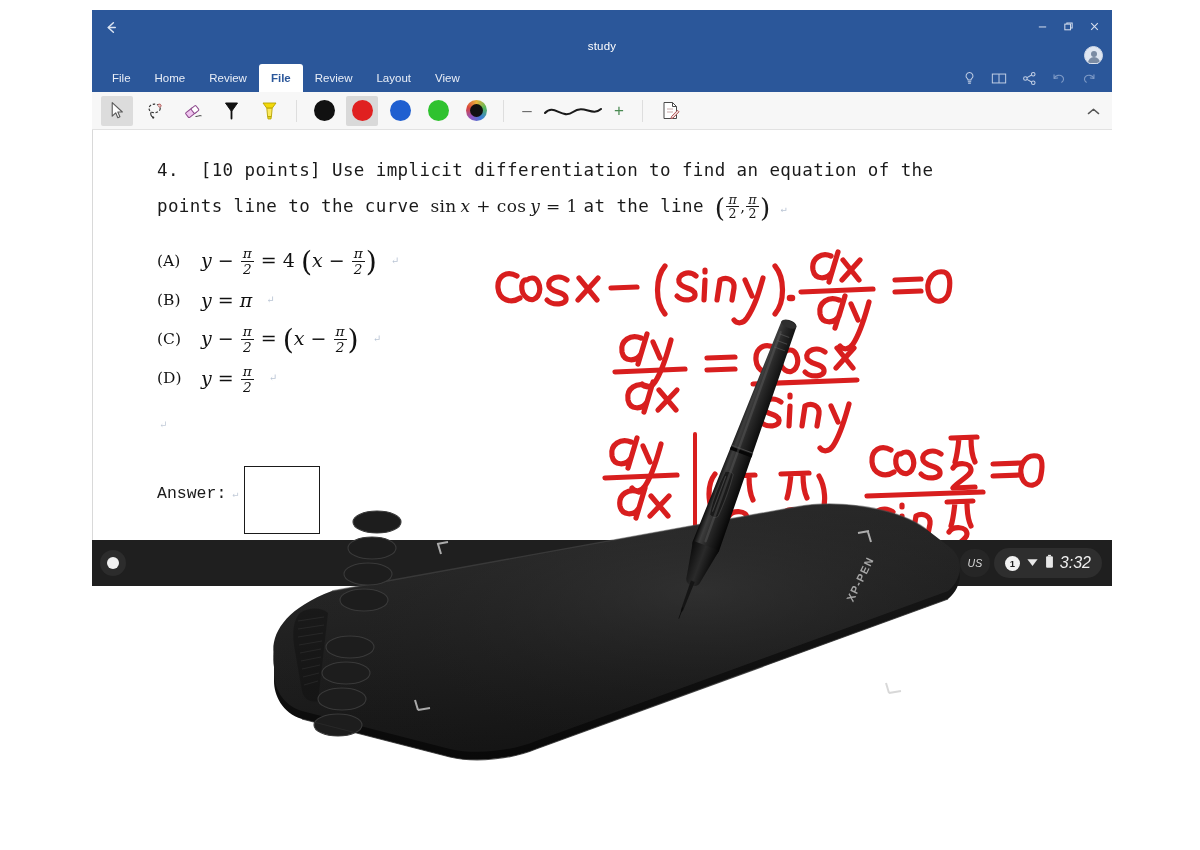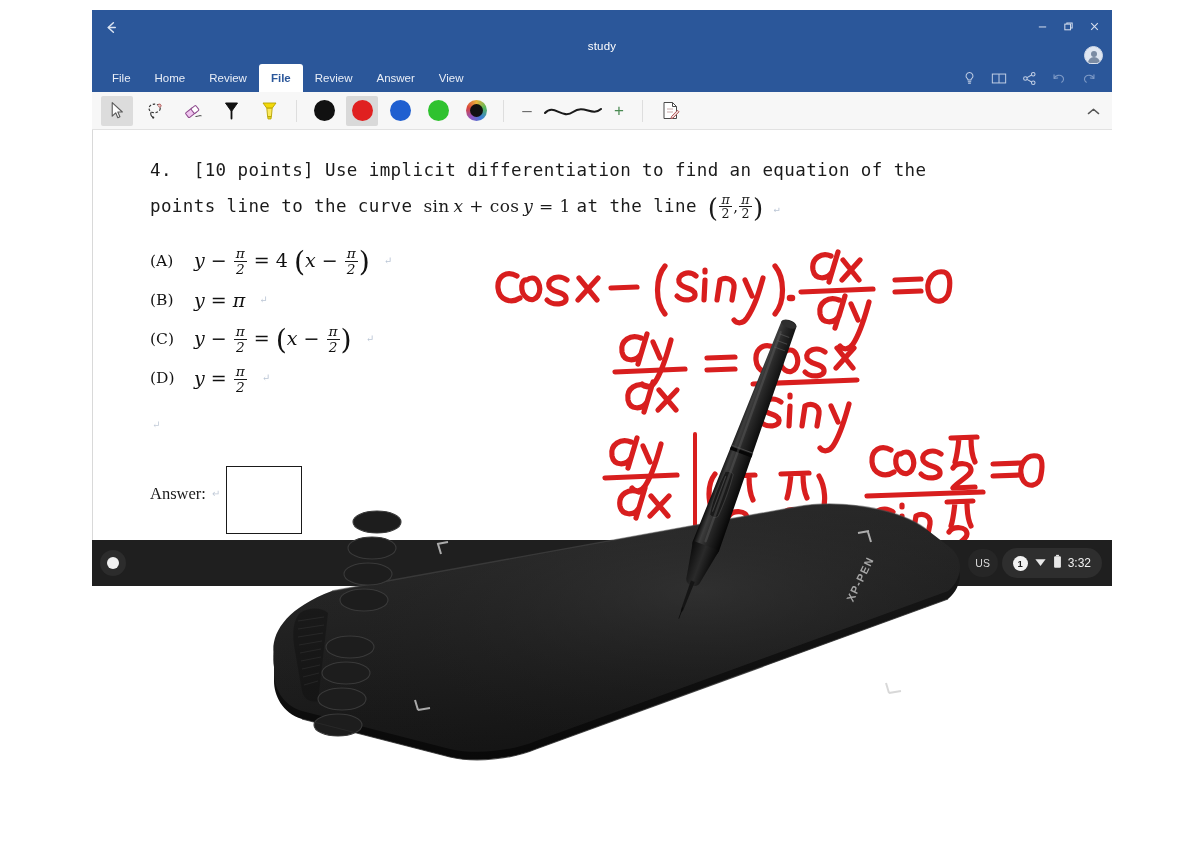--- a/index.html
+++ b/index.html
@@ -109,21 +109,21 @@
     display: flex; align-items: center; justify-content: center;
     color: #555; font-size: 12px; cursor: pointer;
   }
 
   
   .docarea {
     position: relative; height: 410px; background: #ffffff;
     border-left: 1px solid #d9d9d9; overflow: hidden;
   }
   .doc-text {
-    position: absolute; left: 57px; top: 22px; width: 840px;
+    position: absolute; left: 64px; top: 22px; width: 840px;
     font-family: "DejaVu Serif", serif;
     color: #1a1a1a;
   }
   .qline {
     font-size: 17.5px; line-height: 36px; letter-spacing: .4px;
     font-family: "DejaVu Sans Mono", monospace;
     white-space: nowrap;
   }
   .math { font-family: "DejaVu Serif", serif; font-style: italic; text-align: center; }
   .mathup { font-family: "DejaVu Serif", serif; font-style: normal; }
@@ -140,21 +140,21 @@
   .choice {
     display: flex; align-items: center; gap: 10px;
     font-size: 16px; line-height: 38px; color: #111;
   }
   .choice .lab { font-size: 15.5px; min-width: 34px; }
   .choice .expr { font-size: 19px; font-style: italic; }
   .pilcrow { color: #b9c4d4; font-size: 10px; margin-left: 4px; font-style: normal; }
 
   .answer-row {
     margin-top: 36px; display: flex; align-items: flex-start; gap: 6px;
-    font-family: Liberation Serif, serif; font-size: 16.5px; color: #1a1a1a;
+    font-family: Liberation Mono, monospace; font-size: 16.5px; color: #1a1a1a;
   }
   .answer-row .lbl { padding-top: 18px; }
   .answer-box {
     width: 76px; height: 68px; border: 1.6px solid #1a1a1a; background: #fff;
   }
   .stray-pilcrow { color: #c3ccd9; font-size: 10px; }
 
   
   .ink {
     position: absolute; color: #d81e1e;
@@ -173,31 +173,31 @@
     background: #2c2c2c; display: flex; align-items: center; justify-content: center;
     cursor: pointer;
   }
   .launcher i { width: 12px; height: 12px; border-radius: 50%; background: #f1f1f1; display: block; }
   .tray {
     margin-left: auto; display: flex; align-items: center; gap: 4px; padding-right: 10px;
   }
   .tray .kbd {
     width: 30px; height: 28px; border-radius: 14px;
     display: flex; align-items: center; justify-content: center;
-    color: #dcdcdc; font-size: 10.5px; cursor: pointer; background: #262626;
+    color: #dcdcdc; font-size: 10.5px; cursor: pointer; background: #262626; font-style: italic;
   }
   .tray .status {
     height: 30px; border-radius: 15px; background: #2e2e2e;
     display: flex; align-items: center; gap: 6px; padding: 0 11px; cursor: pointer;
   }
   .badge {
     width: 15px; height: 15px; border-radius: 50%; background: #f2f2f2; color: #1f1f1f;
     font-size: 9.5px; display: flex; align-items: center; justify-content: center; font-weight: bold;
   }
-  .tray .clock { color: #f0f0f0; font-size: 12px; }
+  .tray .clock { color: #f0f0f0; font-size: 16px; font-style: italic; }
 
   
   #tablet { position: absolute; left: 236px; top: 495px; width: 740px; height: 290px; }
   #tablet svg { display: block; }
 </style>
 </head>
 <body>
 
 <div id="stage">
 
@@ -235,21 +235,21 @@
       </div>
     </div>
 
     <div class="ribbon">
       <div class="tabs">
         <div class="tab">File</div>
         <div class="tab">Home</div>
         <div class="tab">Review</div>
         <div class="tab active">File</div>
         <div class="tab">Review</div>
-        <div class="tab">Answer</div>
+        <div class="tab">Layout</div>
         <div class="tab">View</div>
       </div>
       <div class="ribbon-right">
         <div class="ricon">
           <svg width="15" height="15" viewBox="0 0 16 16">
             <path d="M8 1.6 a3.7 3.7 0 0 1 2.3 6.6 c-.5.45-.75.9-.8 1.5 H6.5 c-.05-.6-.3-1.05-.8-1.5 A3.7 3.7 0 0 1 8 1.6 z" fill="none" stroke="currentColor" stroke-width="1.1"></path>
             <path d="M6.6 11.4 h2.8 M7 13 h2" stroke="currentColor" stroke-width="1.1" stroke-linecap="round"></path>
           </svg>
         </div>
         <div class="ricon">

